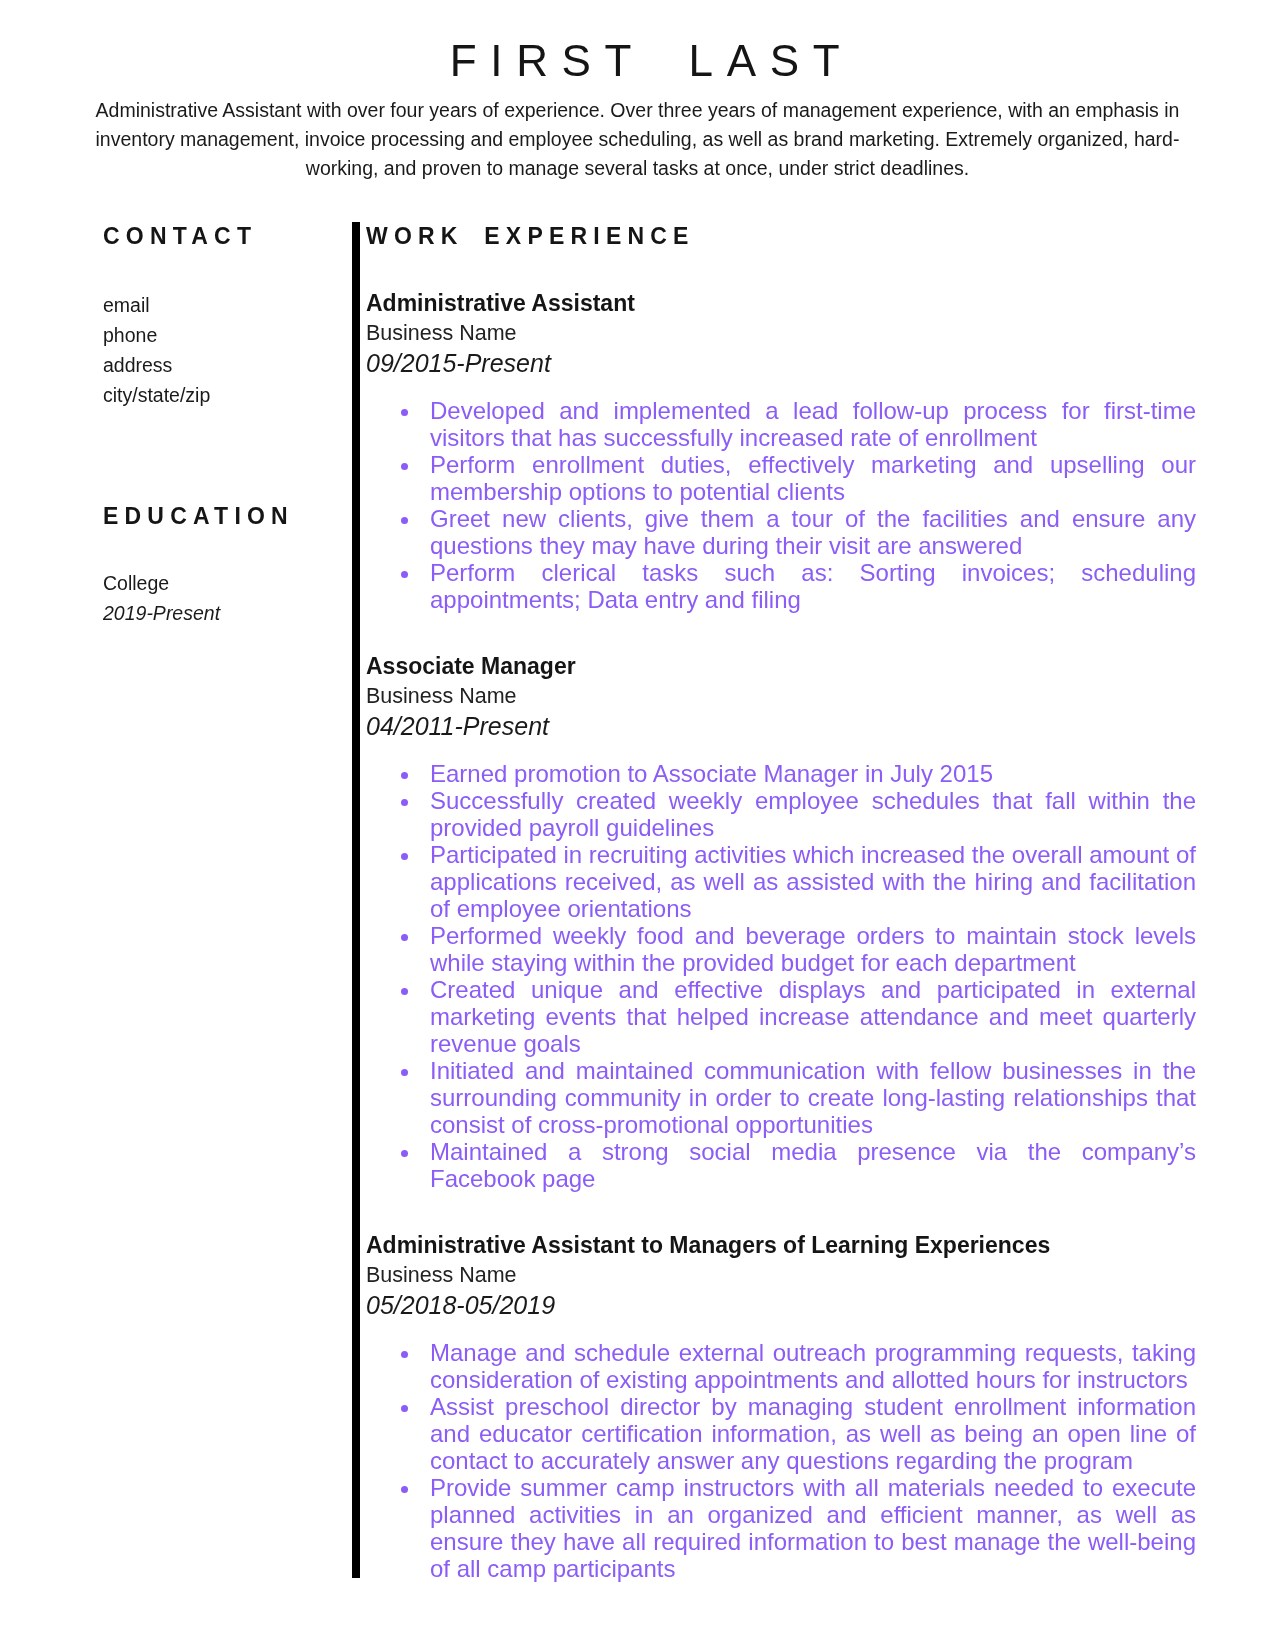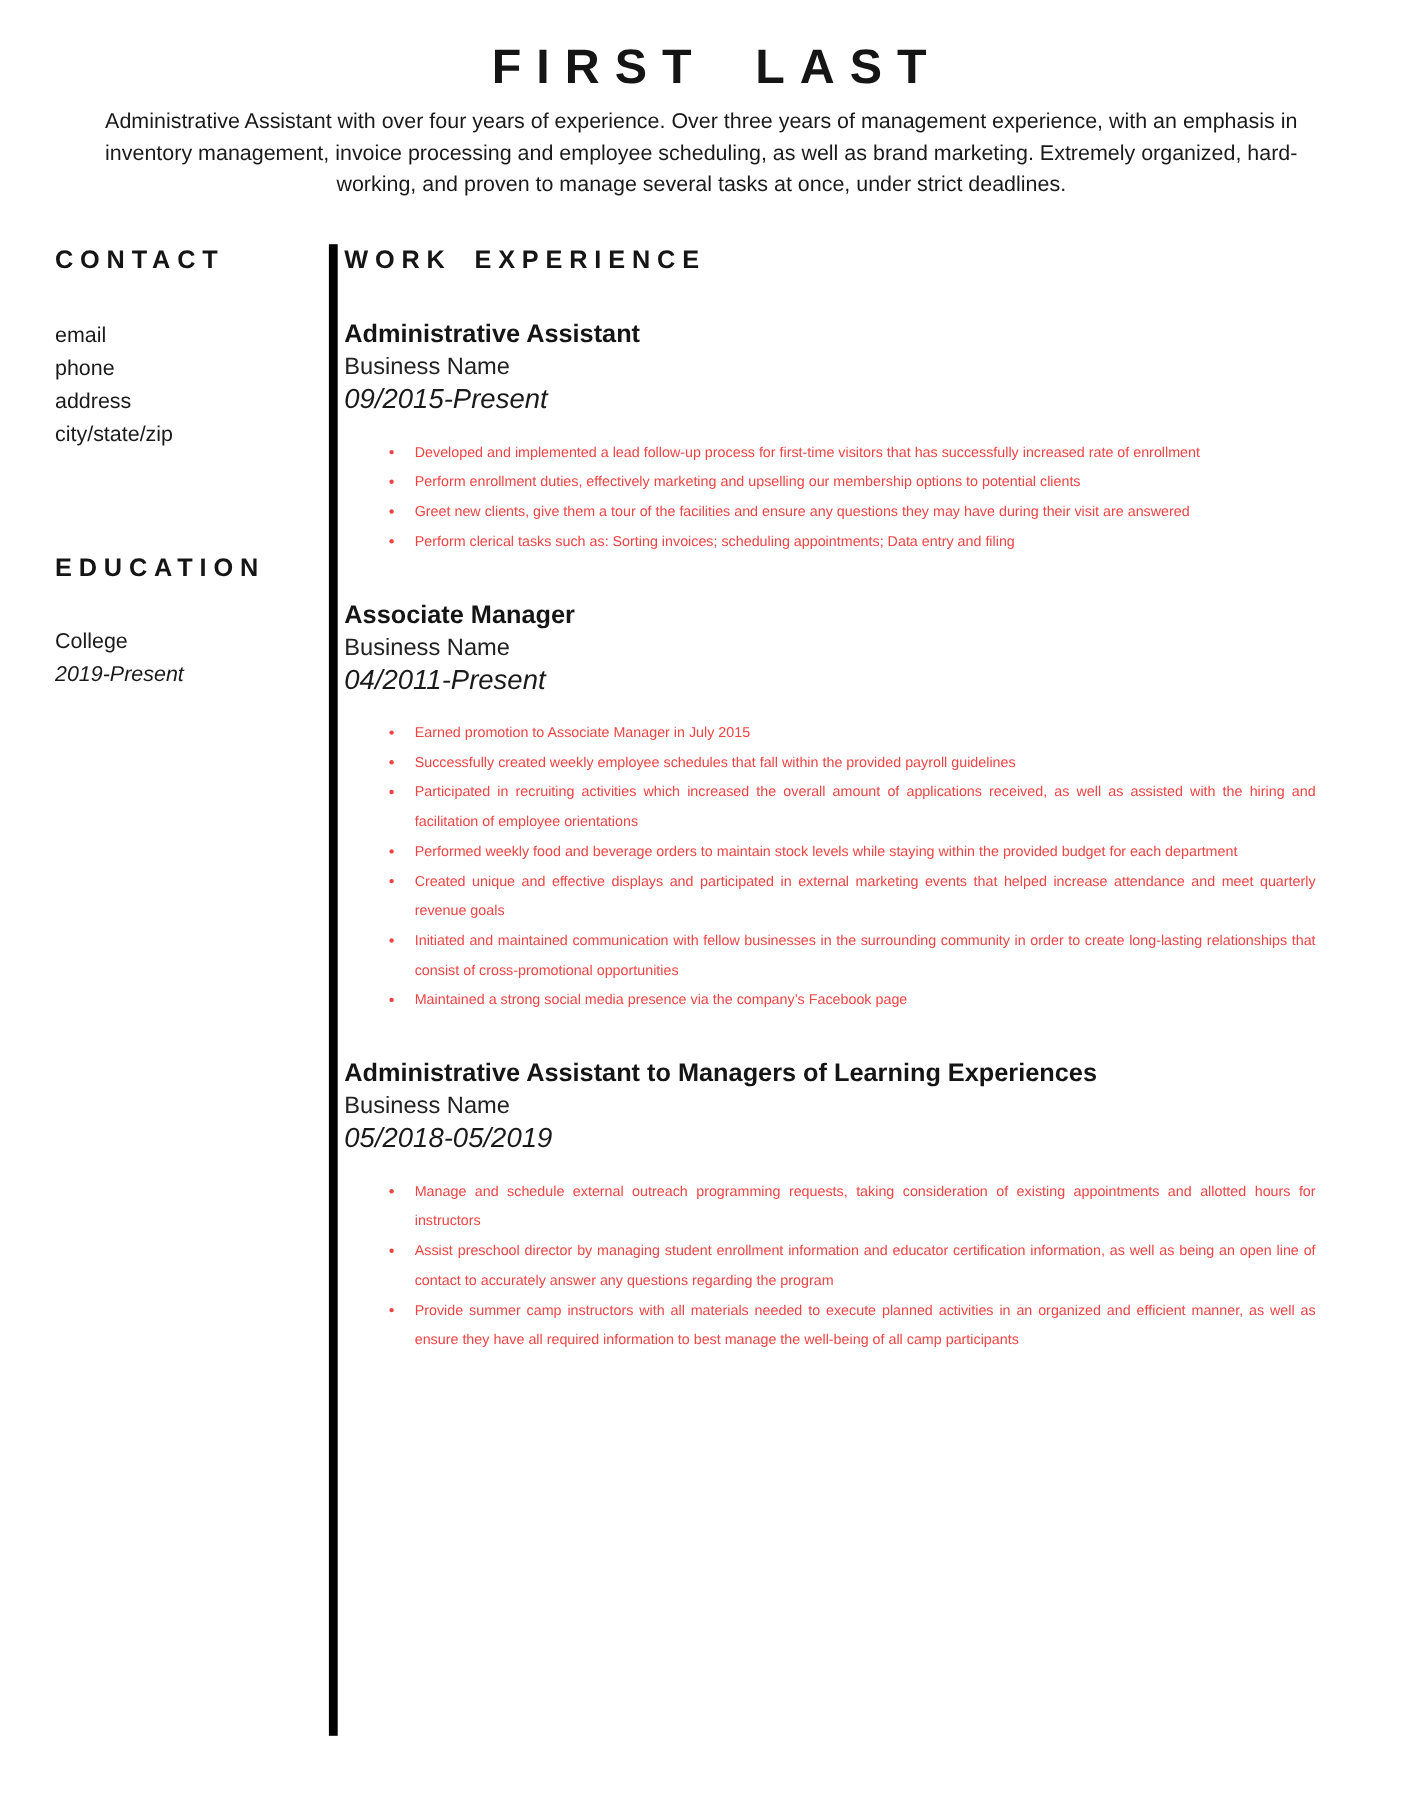--- a/index.html
+++ b/index.html
@@ -14,41 +14,41 @@
     width: 1275px;
     height: 1650px;
     background: #ffffff;
     overflow: hidden;
   }
   
   .name {
     margin-top: 36px;
     text-align: center;
     font-size: 44px;
-    font-weight: 700;
+    font-weight: 400;
     line-height: 1.12;
     letter-spacing: 0.31em;
     word-spacing: 0.42em;
     color: #151515;
     white-space: nowrap;
     padding-left: 28px;
   }
   .summary {
     margin: 11px auto 0 auto;
     width: 1110px;
     text-align: center;
     font-size: 19.5px;
     line-height: 29px;
     color: #1a1a1a;
   }
   
   .columns {
     display: flex;
     margin-top: 39px;
-    padding-left: 50px;
+    padding-left: 103px;
     padding-right: 79px;
     align-items: flex-start;
   }
   .sidebar {
     flex: 0 0 249px;
     width: 249px;
   }
   .divider {
     flex: 0 0 8px;
     width: 8px;
@@ -108,24 +108,24 @@
   }
   .job-dates {
     font-size: 25px;
     font-style: italic;
     line-height: 28px;
     color: #1a1a1a;
   }
   .bullets {
     margin-top: 20px;
     padding-left: 56px;
-    font-size: 13px;
+    font-size: 24px;
     line-height: 27px;
     text-align: justify;
-    color: #ef4444;
+    color: #8b5cf6;
   }
   .bullets li {
     padding-left: 8px;
   }
 </style>
 </head>
 <body>
 
 <div class="page">
 

